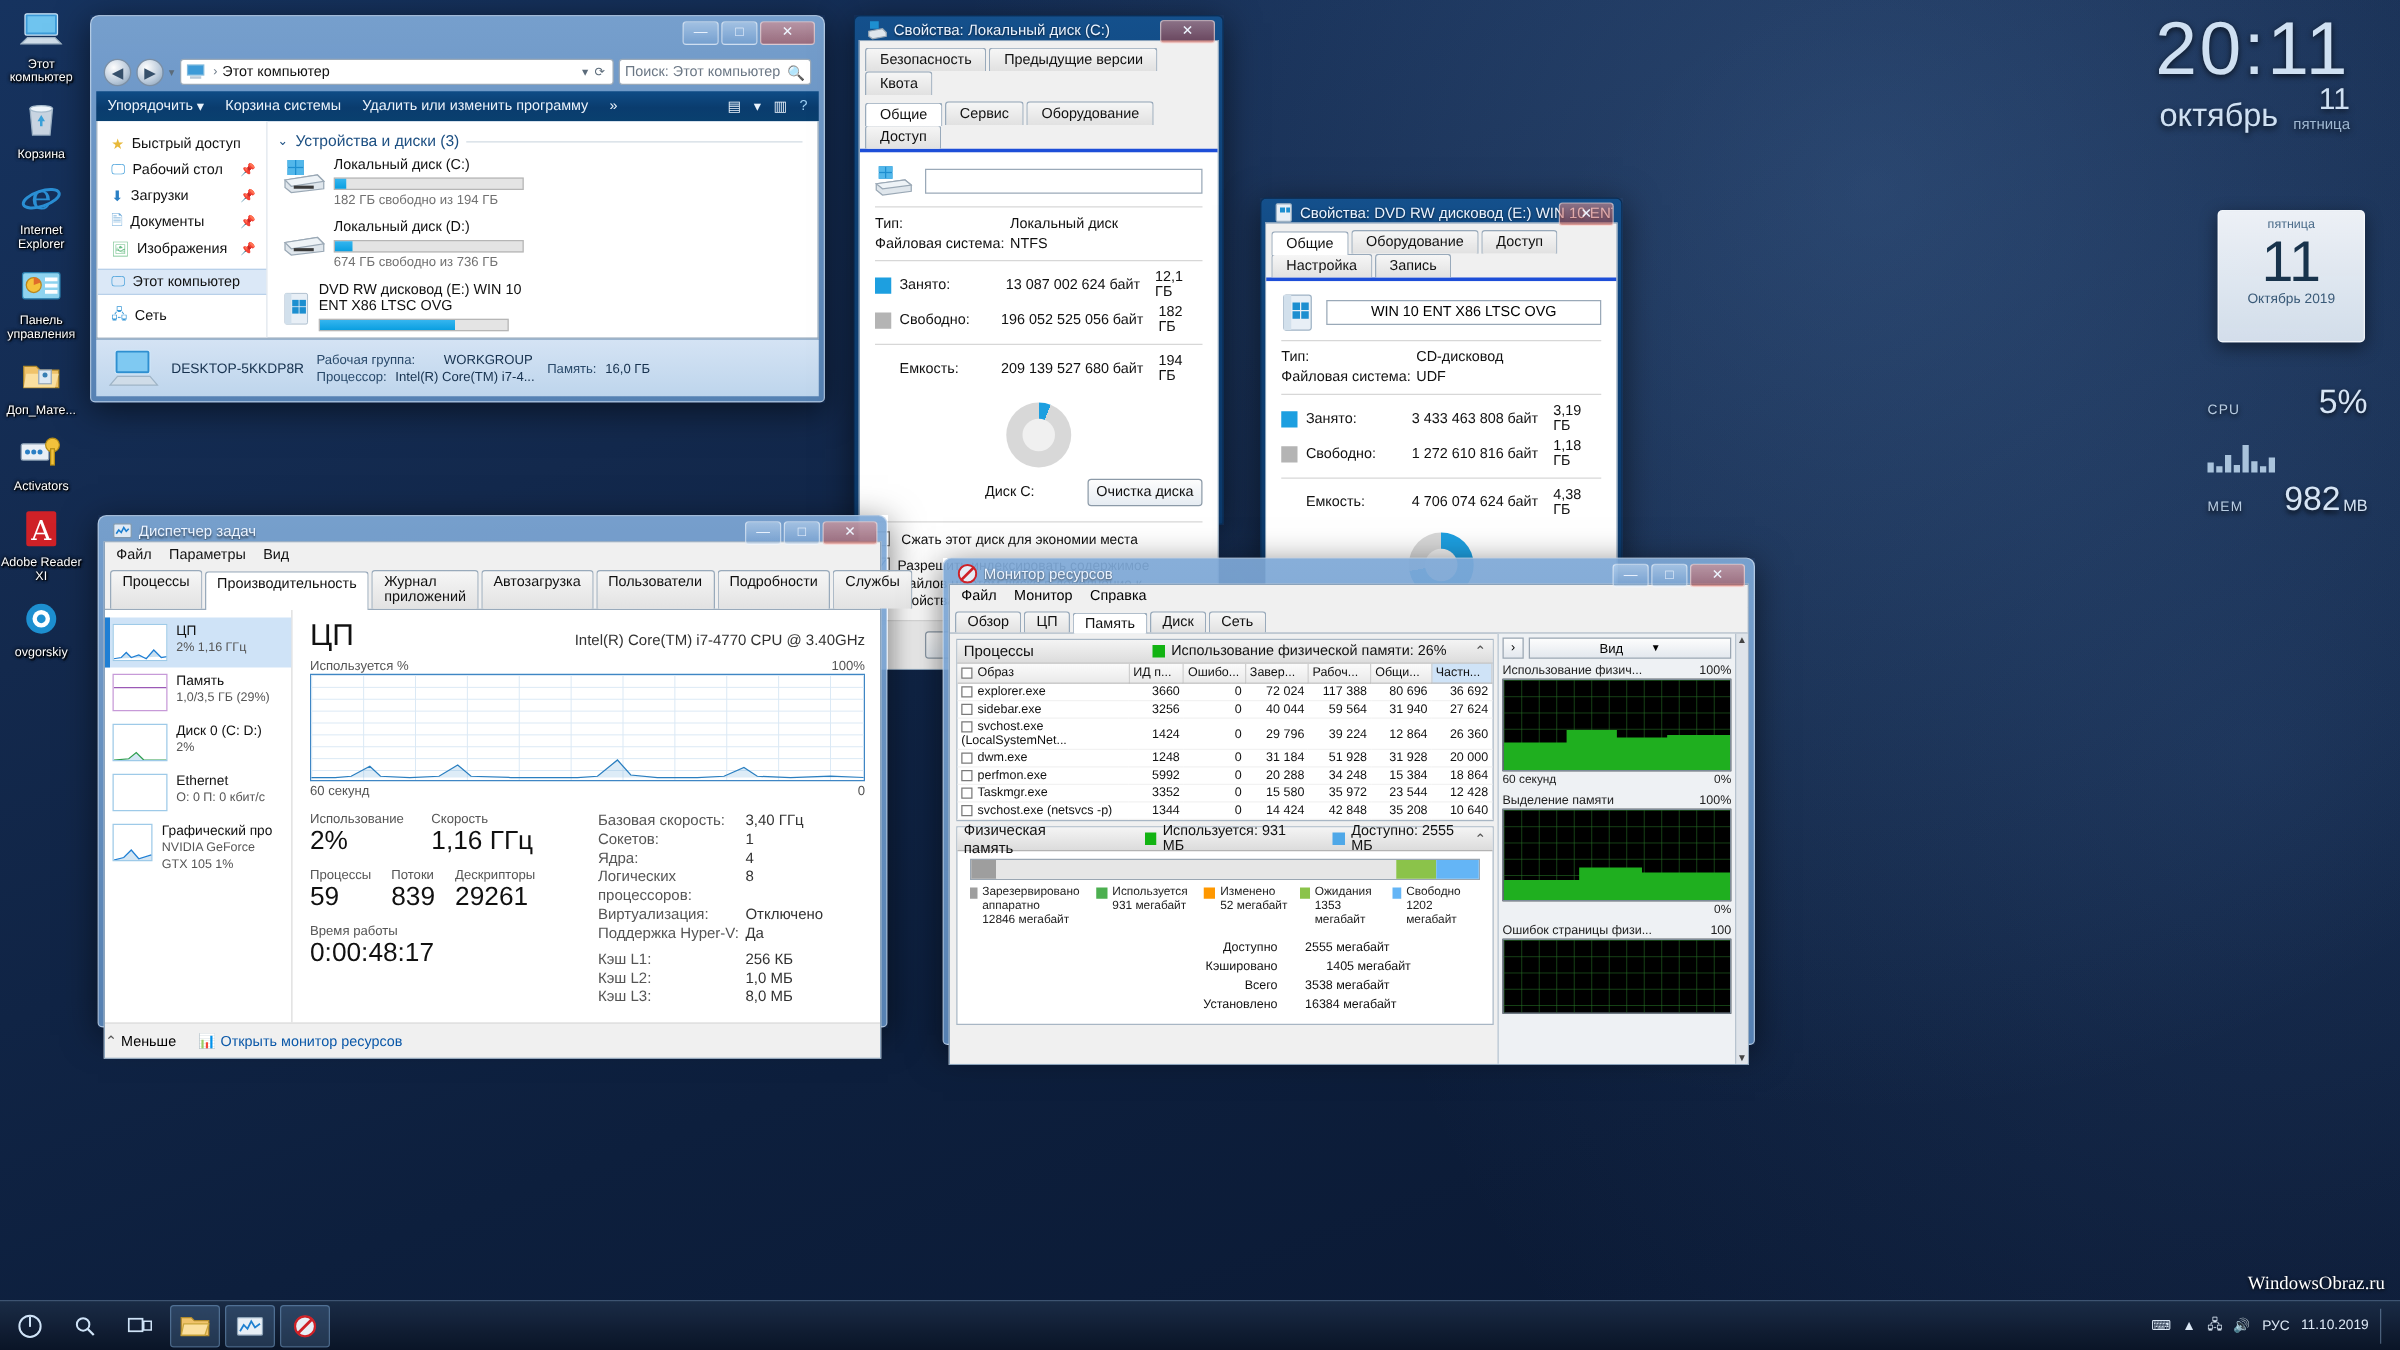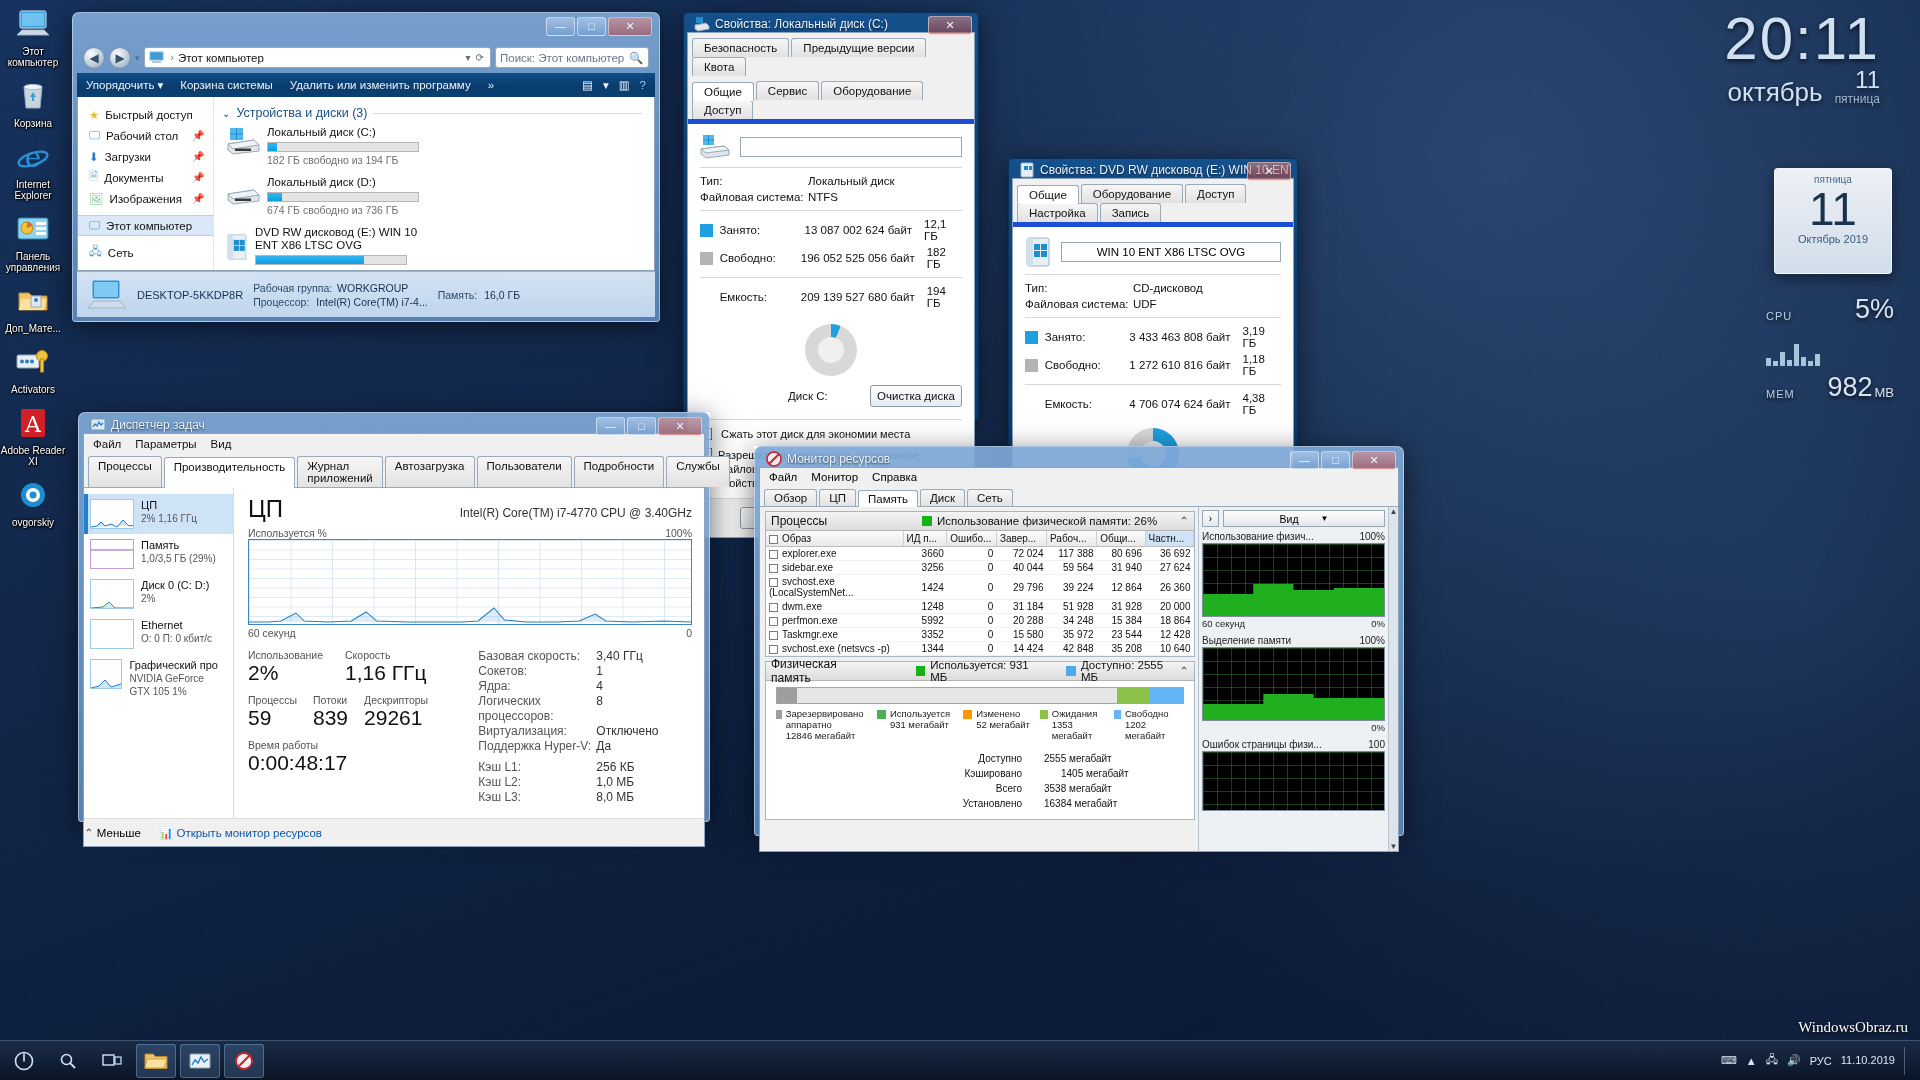--- a/index.html
+++ b/index.html
@@ -85,21 +85,21 @@
   .drv .bar i{ display:block; height:100%; background:linear-gradient(180deg,#35b5ef,#0a9fe0); }
   .drv .df{ font-size:10.5px; color:#707070;}
   .exp-detail{ height:46px; background:linear-gradient(180deg,#d4e3f4,#bed5ec);
     border-top:1px solid #9ab4cf; display:flex; align-items:center; gap:10px; padding:0 10px; font-size:10.5px; color:#16314e;}
   .det-col{ line-height:14px; }
   .det-k{ color:#2a4a6b; }
   .det-v{ color:#16314e; }
 
   
   .dlg-body{ background:#f0f0f0; border:1px solid #8ba3bb; }
-  .tabstrip{ display:flex; flex-wrap:wrap; padding:5px 4px 0 4px; background:#f0f0f0; border-bottom:5px solid #1d4ed8; }
+  .tabstrip{ display:flex; flex-wrap:wrap; padding:5px 4px 0 4px; background:#f0f0f0; border-bottom:3px solid #1d4ed8; }
   .tabstrip .tb{ padding:3px 11px; font-size:11.5px; border:1px solid #9ab; border-bottom:none;
      background:linear-gradient(180deg,#f6f6f6,#e1e1e1); margin-right:2px; border-radius:3px 3px 0 0; cursor:pointer; color:#111;}
   .tabstrip .tb.act{ background:#fff; position:relative; top:1px; }
   .row{ display:flex; font-size:11.5px; color:#111; align-items:center; }
   .hr{ height:1px; background:#d7d7d7; margin:7px 0; }
   .chk{ width:12px;height:12px;border:1px solid #7a7a7a;background:#fff;display:inline-block;
         margin-right:6px; vertical-align:-2px; position:relative; }
   .chk.on:after{ content:"✓"; position:absolute; left:1px; top:-3px; font-size:11px; color:#1b5fa8;}
   .btn{ border:1px solid #8c9aa8; background:linear-gradient(180deg,#fdfdfd,#e6ecf2);
         border-radius:3px; font-size:11.5px; padding:4px 0; text-align:center; cursor:pointer; color:#111;}
@@ -169,21 +169,21 @@
   #clock-gadget .mon{ font-size:26px; line-height:28px;}
   #clock-gadget .dayn{ font-size:24px; line-height:24px;}
   #clock-gadget .wd{ font-size:12px; color:#9fb8d2;}
   #cal-gadget{ position:absolute; right:28px; top:168px; width:118px; height:106px;
      background:linear-gradient(180deg,rgba(245,248,252,.96),rgba(222,232,243,.94));
      border:1px solid rgba(255,255,255,.65); border-radius:4px; text-align:center; color:#24435f;
      box-shadow:0 4px 14px rgba(0,0,0,.45);}
   #cal-gadget .w{ font-size:10px; margin-top:5px; color:#4a6b89;}
   #cal-gadget .d{ font-size:46px; line-height:48px; color:#18334c;}
   #cal-gadget .m{ font-size:11px; color:#3a5a78;}
-  #perf-gadget{ position:absolute; right:26px; top:296px; width:128px; color:#d6e4f4;
+  #perf-gadget{ position:absolute; right:26px; top:308px; width:128px; color:#d6e4f4;
      text-shadow:0 2px 4px rgba(0,0,0,.8);}
   .pg-row{ display:flex; align-items:flex-end; justify-content:space-between;}
   .pg-lbl{ font-size:11px; letter-spacing:1px; color:#b9cde2;}
   .pg-val{ font-size:27px; line-height:26px;}
   .pg-bars{ height:42px; display:flex; align-items:flex-end; gap:2px; margin:2px 0 4px;}
   .pg-bars i{ width:5px; background:#a9c3dc; display:block;}
 
   
   #taskbar{ position:absolute; left:0; bottom:0; width:1920px; height:40px;
      background:linear-gradient(180deg,rgba(26,44,70,.95),rgba(10,20,38,.97));
@@ -503,21 +503,21 @@
       <svg width="40" height="34" viewBox="0 0 40 34">
         <rect x="5" y="2" width="28" height="19" rx="2" fill="#2f8fd0" stroke="#cfe6f8"></rect>
           <rect x="7" y="4" width="24" height="15" fill="#7fc9f2"></rect>
         <path d="M1 30 L39 30 L33 23 L7 23 Z" fill="#cfdce8" stroke="#9fb4c6"></path>
       </svg>
       <div class="det-col">
         <div class="det-v" style="font-size:11px">DESKTOP-5KKDP8R</div>
       </div>
       <div class="det-col">
         <div><span class="det-k">Рабочая группа:</span>
-          <span class="det-v" style="margin-left:2px">WORKGROUP</span></div>
+          <span class="det-v" style="margin-left:20px">WORKGROUP</span></div>
         <div><span class="det-k">Процессор:</span>
           <span class="det-v" style="margin-left:4px">Intel(R) Core(TM) i7-4...</span></div>
       </div>
       <div class="det-col">
         <div><span class="det-k">Память:</span>
           <span class="det-v" style="margin-left:4px">16,0 ГБ</span></div>
       </div>
     </div>
   </div>
 </div>

